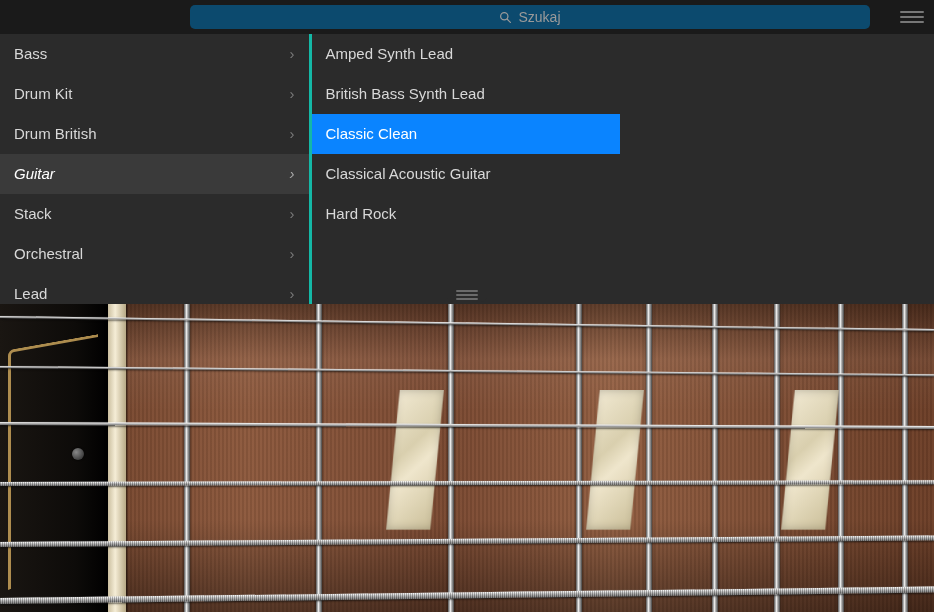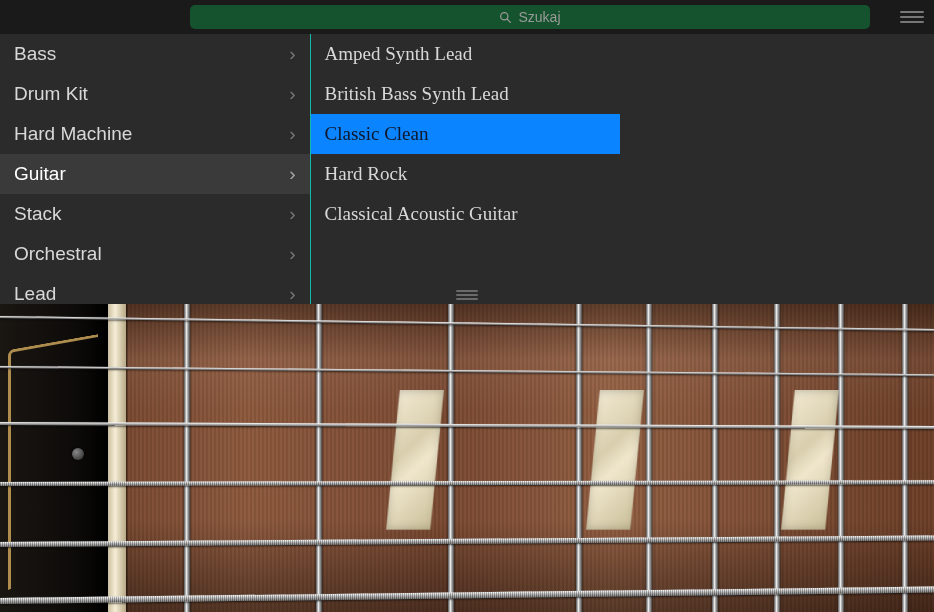--- a/index.html
+++ b/index.html
@@ -2,40 +2,40 @@
 <html><head>
 <meta charset="utf-8">
 <style>
   * { box-sizing: border-box; margin: 0; padding: 0; }
   html, body { width: 934px; height: 612px; overflow: hidden; background:#000; font-family: -apple-system, Helvetica Neue, Arial, sans-serif; }
   .root { width:934px; height:612px; background:#1f1f1f; position:relative; }
   
   .topbar { height:34px; background:#1a1a1a; display:flex; align-items:center; padding:0 10px; gap:10px; }
   .search {
     flex:1; margin-left:180px; margin-right:20px;
-    height:24px; background:#14532d; border-radius:5px;
+    height:24px; background:#0c4a6e; border-radius:5px;
     display:flex; align-items:center; justify-content:center;
     color:#9a9a9a; font-size:14px; gap:6px;
     cursor:text;
   }
   .search svg { width:13px; height:13px; }
   .hamburger { width:24px; height:24px; display:flex; flex-direction:column; justify-content:center; gap:3px; cursor:pointer; }
   .hamburger span { display:block; height:2px; background:#777; border-radius:1px; }
   
   .browser { position:absolute; top:34px; left:0; width:620px; height:270px; display:flex; background:#2b2b2b; }
   .col { flex:1; overflow:hidden; }
-  .col + .col { border-left:1px solid #14b8a6;font-family:Liberation Serif, serif; }
+  .col + .col { border-left:3px solid #14b8a6; }
   .item {
     height:40px; display:flex; align-items:center; justify-content:space-between;
-    padding:0 14px; color:#d8d8d8; font-size:19px; cursor:pointer;
+    padding:0 14px; color:#d8d8d8; font-size:15px; cursor:pointer;
     border-bottom:1px solid rgba(0,0,0,0);
     gap:6px;
   }
-  .item.selected-cat { background:#3a3a3a; color:#fff; }
-  .item.selected-preset { background:#0a84ff; color:#0f172a; }
+  .item.selected-cat { background:#3a3a3a; color:#fff;font-style:italic; }
+  .item.selected-preset { background:#0a84ff; color:#ffffff; }
   .chev { color:#7a7a7a; }
   .item.selected-cat .chev { color:#aaa; }
   
   .grab {
     position:absolute; top:288px; left:50%; transform:translateX(-50%);
     width:40px; height:14px; background:#2b2b2b; border-radius:0 0 6px 6px;
     display:flex; flex-direction:column; justify-content:center; align-items:center; gap:2px;
     cursor:grab; z-index:5;
   }
   .grab span { display:block; width:22px; height:2px; background:#6a6a6a; border-radius:1px; }
@@ -134,21 +134,21 @@
     <div class="col">
       <div class="item">
         <span>Bass</span>
         <span class="chev">›</span>
       </div>
       <div class="item">
         <span>Drum Kit</span>
         <span class="chev">›</span>
       </div>
       <div class="item">
-        <span>Hard Machine</span>
+        <span>Drum British</span>
         <span class="chev">›</span>
       </div>
       <div class="item selected-cat">
         <span>Guitar</span>
         <span class="chev">›</span>
       </div>
       <div class="item">
         <span>Stack</span>
         <span class="chev">›</span>
       </div>
@@ -165,24 +165,24 @@
       <div class="item">
         <span>Amped Synth Lead</span>
       </div>
       <div class="item">
         <span>British Bass Synth Lead</span>
       </div>
       <div class="item selected-preset">
         <span>Classic Clean</span>
       </div>
       <div class="item">
+        <span>Classical Acoustic Guitar</span>
+      </div>
+      <div class="item">
         <span>Hard Rock</span>
-      </div>
-      <div class="item">
-        <span>Classical Acoustic Guitar</span>
       </div>
     </div>
   </div>
 
   <div class="rightdark"></div>
 
   <div class="grab">
     <span></span>
       <span></span>
       <span></span>

